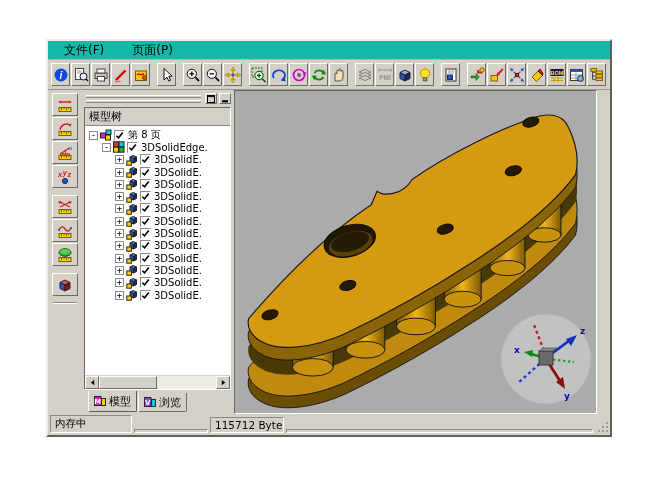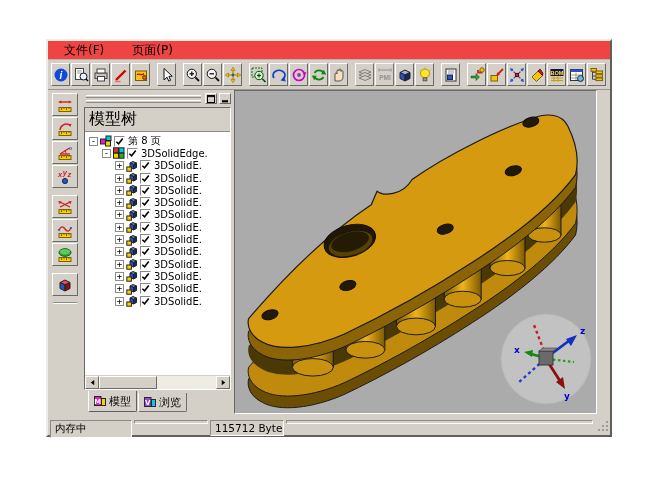--- a/index.html
+++ b/index.html
@@ -1,21 +1,21 @@
 <!DOCTYPE html>
 <html><head>
 <meta charset="utf-8">
 <style>
   html,body{margin:0;padding:0}
   body{width:660px;height:477px;background:#fff;font-family:"DejaVu Sans","Liberation Sans",sans-serif;position:relative;overflow:hidden}
   *{box-sizing:border-box}
   .window{position:absolute;left:46px;top:39px;width:566px;height:398px;background:#d4d0c8;
     border:2px solid;border-color:#eeece6 #5f5f5f #5f5f5f #eeece6;display:flex;flex-direction:column}
   
-  .menubar{height:19px;background:#ef4444;display:flex;align-items:center;padding-left:12px;gap:20px;border-bottom:1px solid #b8b4ac;flex:0 0 auto}
+  .menubar{height:19px;background:#14b8a6;display:flex;align-items:center;padding-left:12px;gap:20px;border-bottom:1px solid #b8b4ac;flex:0 0 auto}
   .menu-item{font-size:12px;color:#000;padding:1px 4px;cursor:default}
   
   .toolbar{height:30px;background:#d4d0c8;display:flex;align-items:center;padding:2px 3px;border-bottom:1px solid #9a968e;flex:0 0 auto}
   .tbtn{width:21px;height:23px;margin-right:1px;background:#d4d0c8;border:1px solid;border-color:#fff #6a6a6a #6a6a6a #fff;
     display:flex;align-items:center;justify-content:center;padding:0}
   .tbtn .icon{display:flex}
   .tsep{width:6px;height:100%;flex:0 0 auto}
   
   .main{flex:1;display:flex;min-height:0}
   .side-toolbar{width:34px;display:flex;flex-direction:column;align-items:center;padding-top:3px;flex:0 0 auto}
@@ -24,21 +24,21 @@
   .sgap{height:6px}
   .side-sep{width:24px;height:2px;border-top:1px solid #8a8a86;border-bottom:1px solid #fff;margin-top:5px}
   
   .dock{width:152px;display:flex;flex-direction:column;padding:2px 3px 2px 2px;flex:0 0 auto}
   .dock-header{height:13px;display:flex;align-items:center;gap:2px;margin-bottom:2px}
   .grip{flex:1;display:flex;flex-direction:column;gap:2px;padding:0 2px}
   .grip i{display:block;height:3px;border-top:1px solid #fff;border-bottom:1px solid #8a8a86}
   .dock-btn{width:12px;height:11px;background:#d4d0c8;border:1px solid;border-color:#fff #6a6a6a #6a6a6a #fff;
     display:flex;align-items:center;justify-content:center;padding:0}
   .tree-box{flex:1;display:flex;flex-direction:column;border:1px solid;border-color:#6a6a6a #fff #fff #6a6a6a;background:#fff;min-height:0}
-  .tree-caption{background:#d4d0c8;border-bottom:1px solid #8a8a86;font-size:16px;padding:1px 4px;flex:0 0 auto}
+  .tree-caption{background:#d4d0c8;border-bottom:1px solid #8a8a86;font-size:11px;padding:1px 4px;flex:0 0 auto}
   .tree{flex:1;overflow:hidden;padding:3px 0 0 2px;background:#fff}
   .trow{display:flex;align-items:center;height:12.3px;font-size:10px;white-space:nowrap}
   .expand{width:9px;height:9px;flex:0 0 auto;background:#fff;border:1px solid #8a8a86;font-size:9px;line-height:7px;text-align:center;
     font-family:"DejaVu Sans Mono",monospace;padding:0;margin-right:2px}
   .chk{width:11px;height:11px;flex:0 0 auto;background:#fff;border:1px solid;border-color:#8a8a86 #fff #fff #8a8a86;
     display:flex;align-items:center;justify-content:center;margin:0 3px 0 2px}
   .tlabel{color:#000}
   .hscroll{height:14px;display:flex;background:#efece4;border-top:1px solid #d4d0c8;flex:0 0 auto}
   .sarrow{width:14px;height:100%;background:#d4d0c8;border:1px solid;border-color:#fff #6a6a6a #6a6a6a #fff;
     display:flex;align-items:center;justify-content:center;padding:0;flex:0 0 auto}
@@ -48,21 +48,21 @@
   .tab{display:flex;align-items:center;gap:3px;font-size:11px;padding:1px 5px;background:#d4d0c8;
     border:1px solid;border-color:#d4d0c8 #6a6a6a #6a6a6a #fff;border-top:none;border-radius:0 0 2px 2px}
   .tab.active{border-color:#d4d0c8 #5f5f5f #5f5f5f #fff}
   .tab:not(.active){margin-top:2px;opacity:.95}
   
   .viewport{flex:1;position:relative;background:#ababab;border:1px solid;border-color:#6a6a6a #fff #fff #6a6a6a;min-width:0;overflow:hidden}
   .viewport svg.part{position:absolute;inset:0;width:100%;height:100%}
   .trackball{position:absolute;right:2px;bottom:6px;width:96px;height:96px}
   .right-strip{width:13px;flex:0 0 auto;background:#d4d0c8}
   
-  .statusbar{height:21px;display:flex;align-items:flex-start;gap:2px;padding:6px 1px 2px 2px;flex:0 0 auto}
+  .statusbar{height:21px;display:flex;align-items:flex-end;gap:2px;padding:6px 1px 2px 2px;flex:0 0 auto}
   .spanel{border:1px solid;border-color:#8a8a86 #fff #fff #8a8a86;background:#d4d0c8;font-size:10.5px;padding:1px 4px;overflow:hidden;white-space:nowrap}
   .s1{width:82px}.s2{width:74px}.s3{width:74px}.s4{flex:1}
   .sgrip{width:14px;display:flex;align-items:flex-end;justify-content:flex-end}
   .icon{display:inline-flex;align-items:center;justify-content:center}
   .dis{opacity:.9}
 </style>
 </head>
 <body>
 
 <div class="window">

